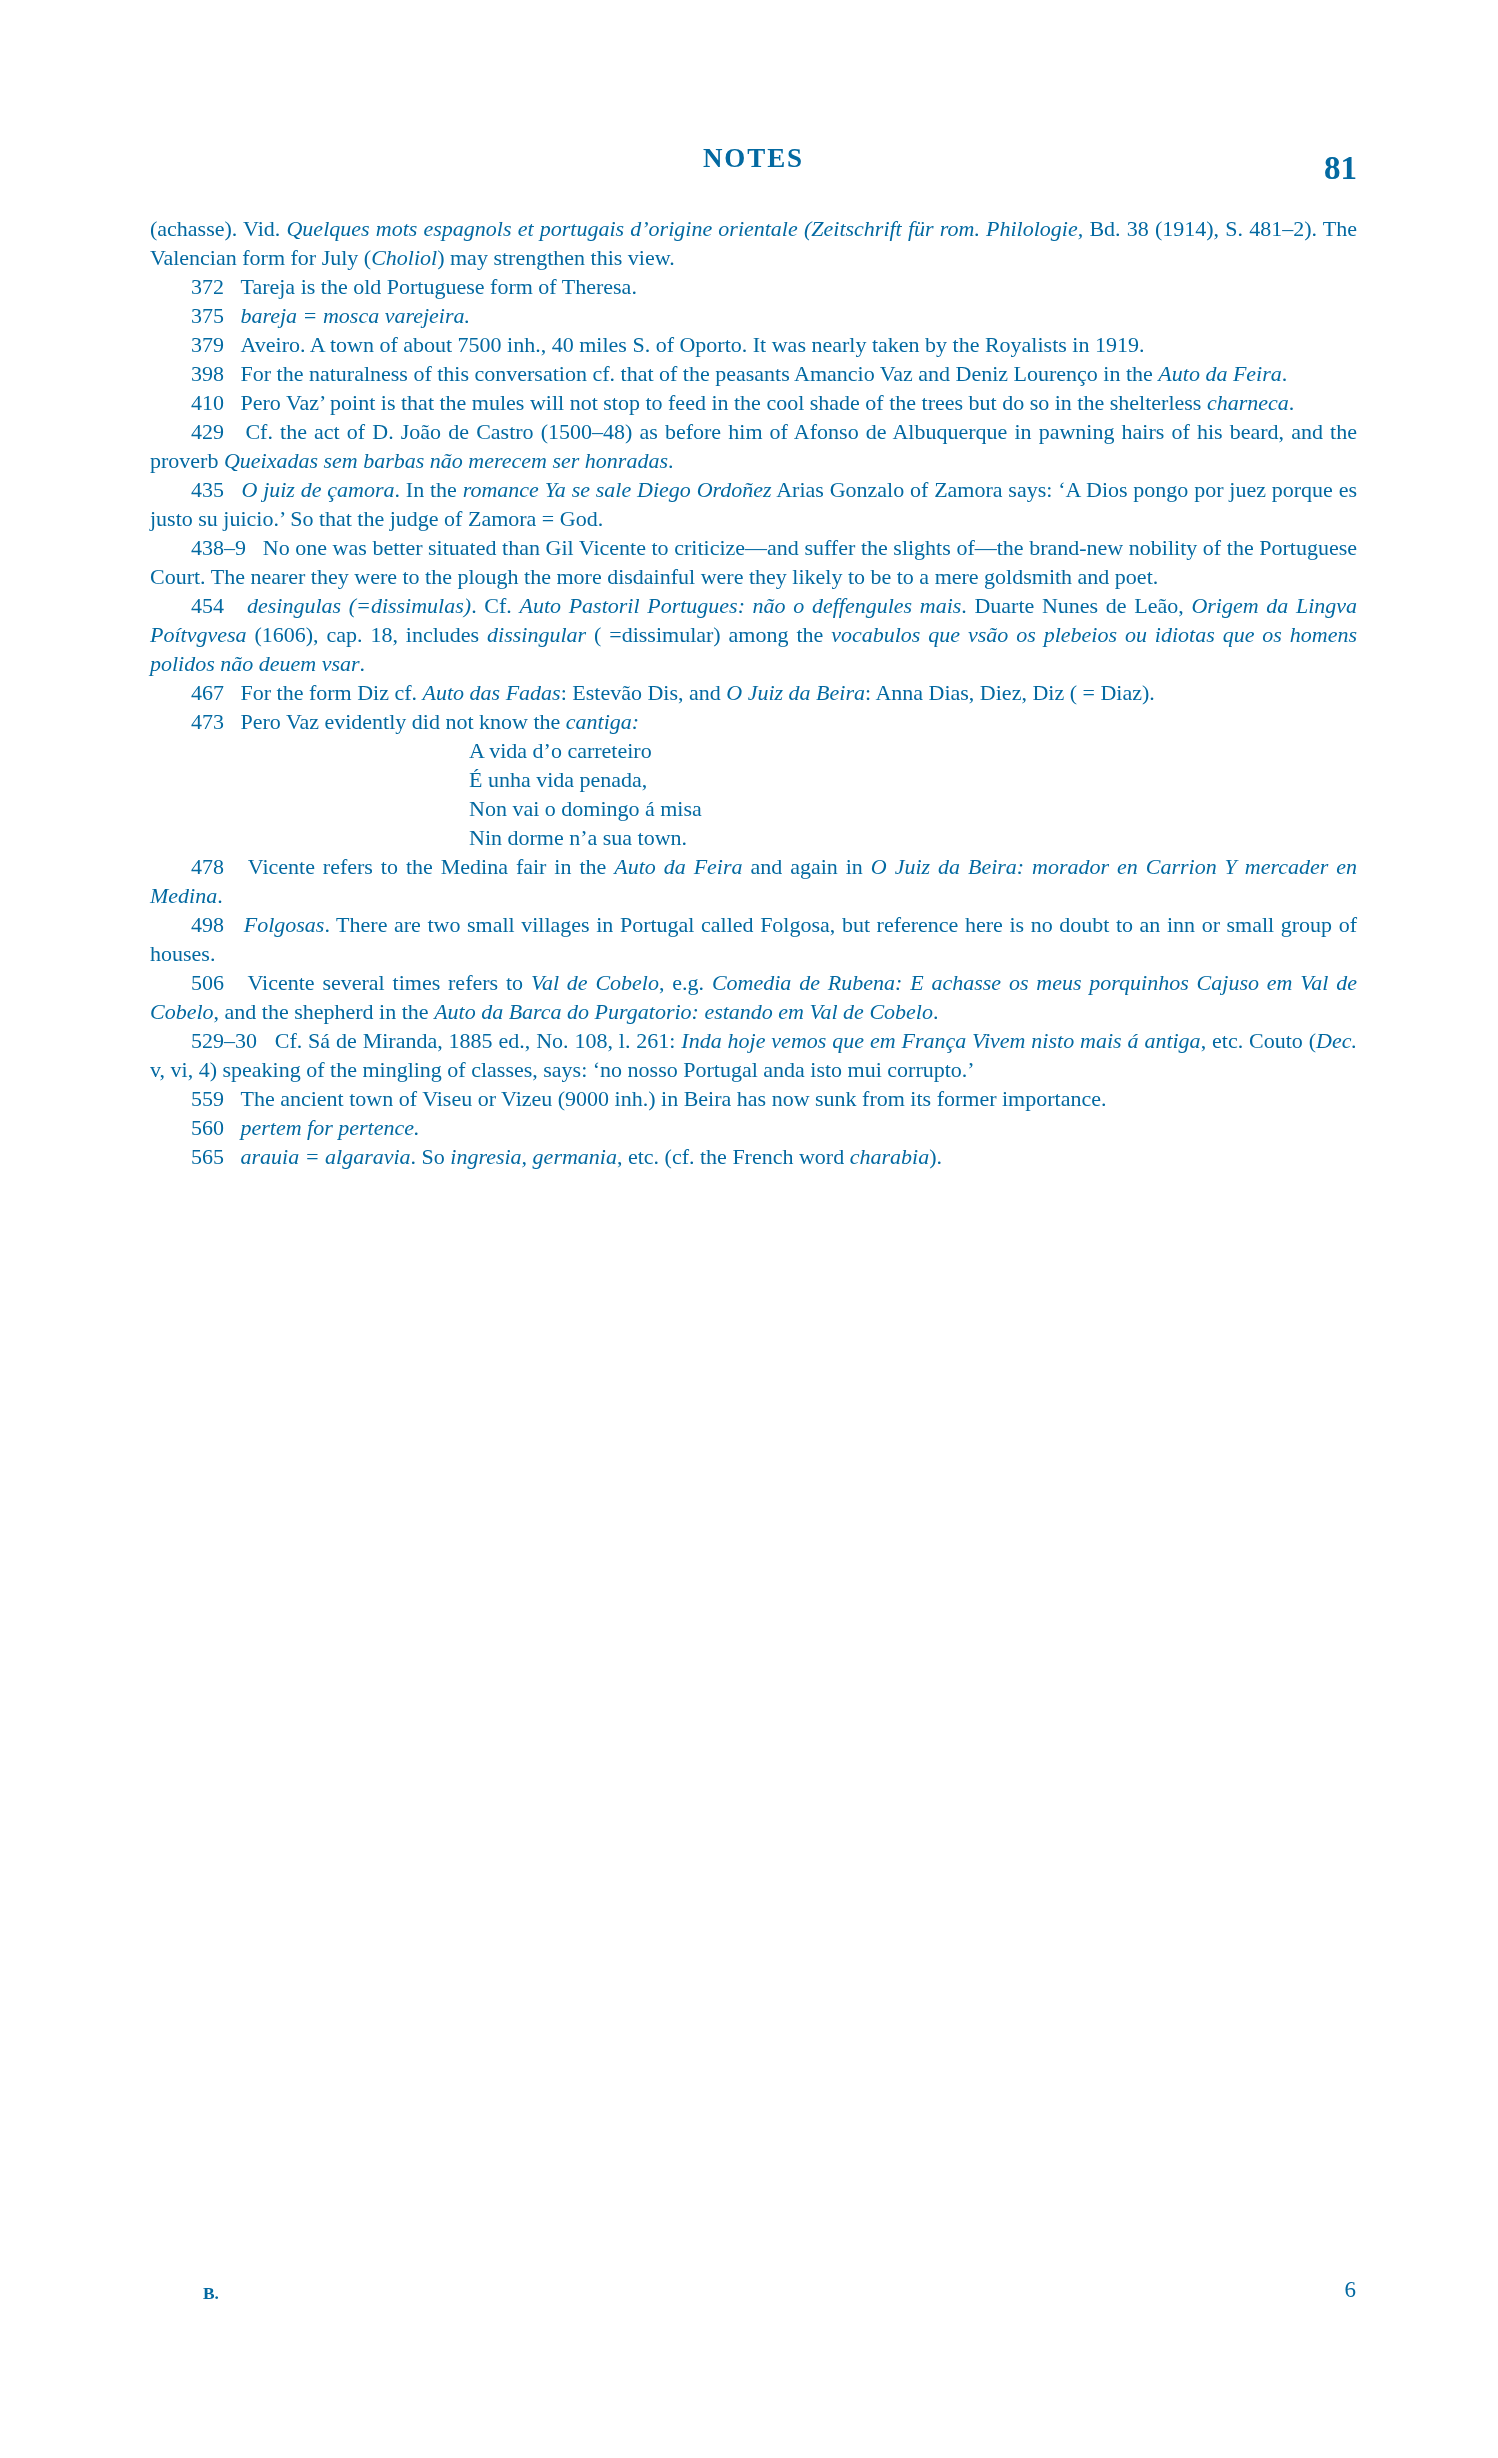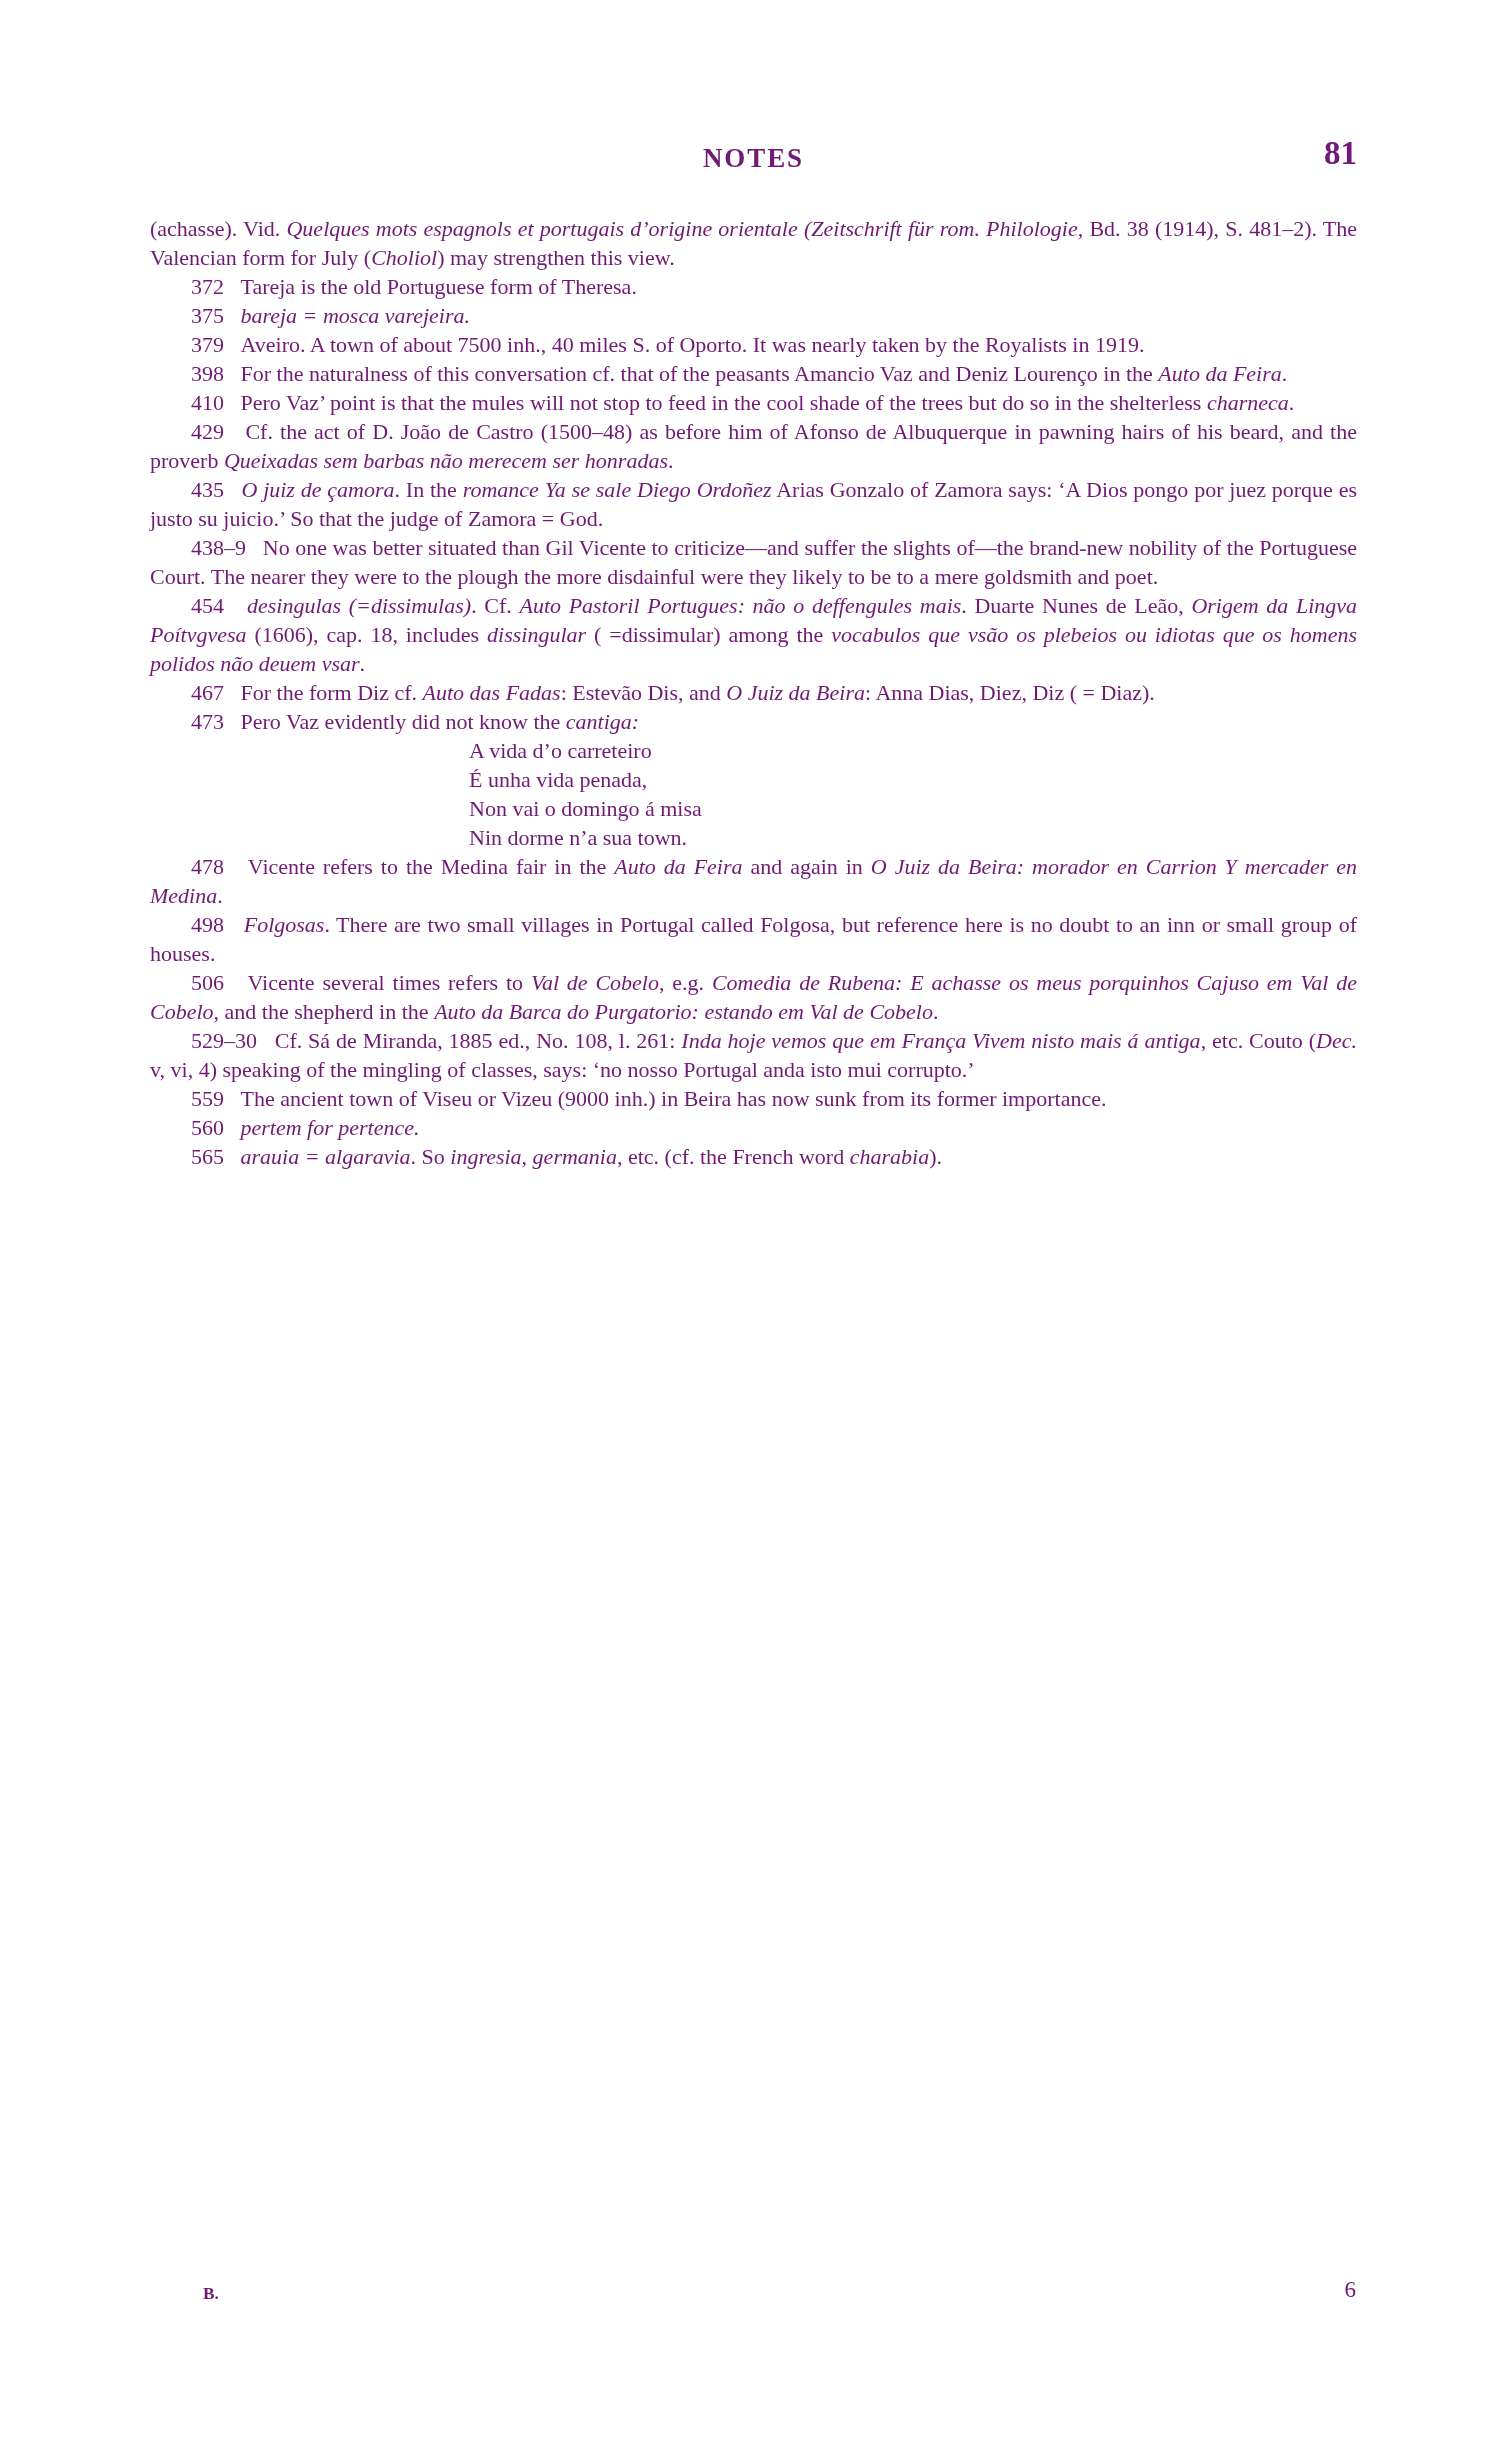--- a/index.html
+++ b/index.html
@@ -6,21 +6,21 @@
     margin: 0;
     padding: 0;
     background: #ffffff;
   }
   .page {
     position: relative;
     width: 1498px;
     height: 2458px;
     background: #ffffff;
     font-family: "Liberation Serif", "DejaVu Serif", serif;
-    color: #701a75;
+    color: #0369a1;
     box-sizing: border-box;
     padding: 0;
   }
   .content {
     position: absolute;
     left: 150px;
     top: 135px;
     width: 1207px;
   }
   .header {
@@ -35,21 +35,21 @@
     text-align: center;
     font-size: 27px;
     letter-spacing: 1.9px;
     font-weight: bold;
     font-family: "Liberation Serif", "DejaVu Serif", serif;
     top: 7.7px;
   }
   .header-page {
     position: absolute;
     right: 0;
-    top: 0;
+    top: 15px;
     font-size: 33px;
     font-weight: bold;
   }
   p.para {
     margin: 0 0 0 0;
     font-size: 22px;
     line-height: 29px;
     text-align: justify;
     text-justify: inter-word;
   }

